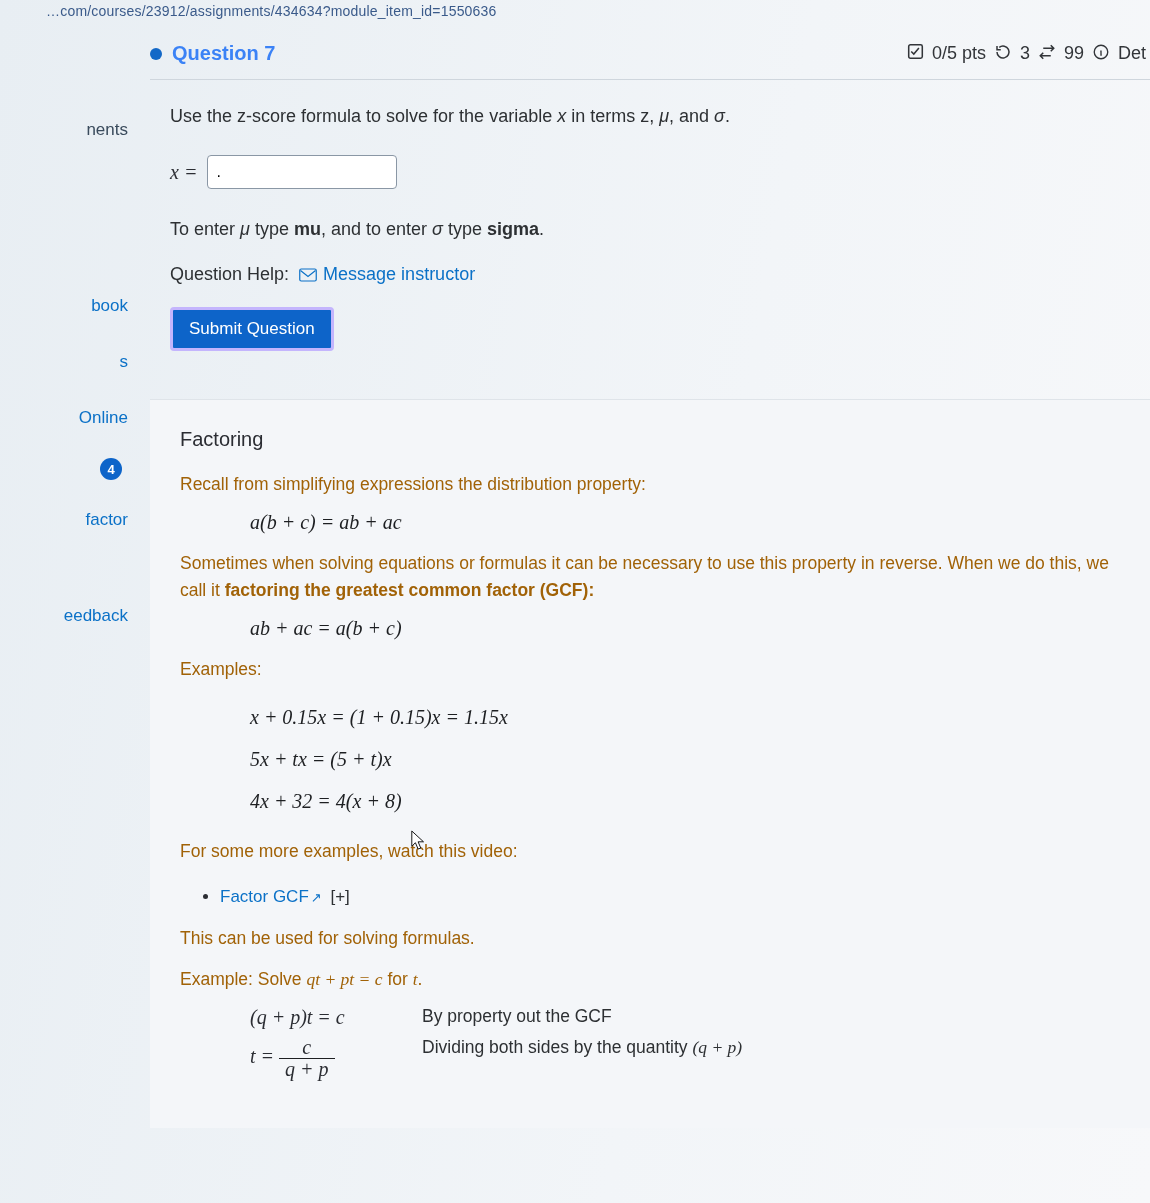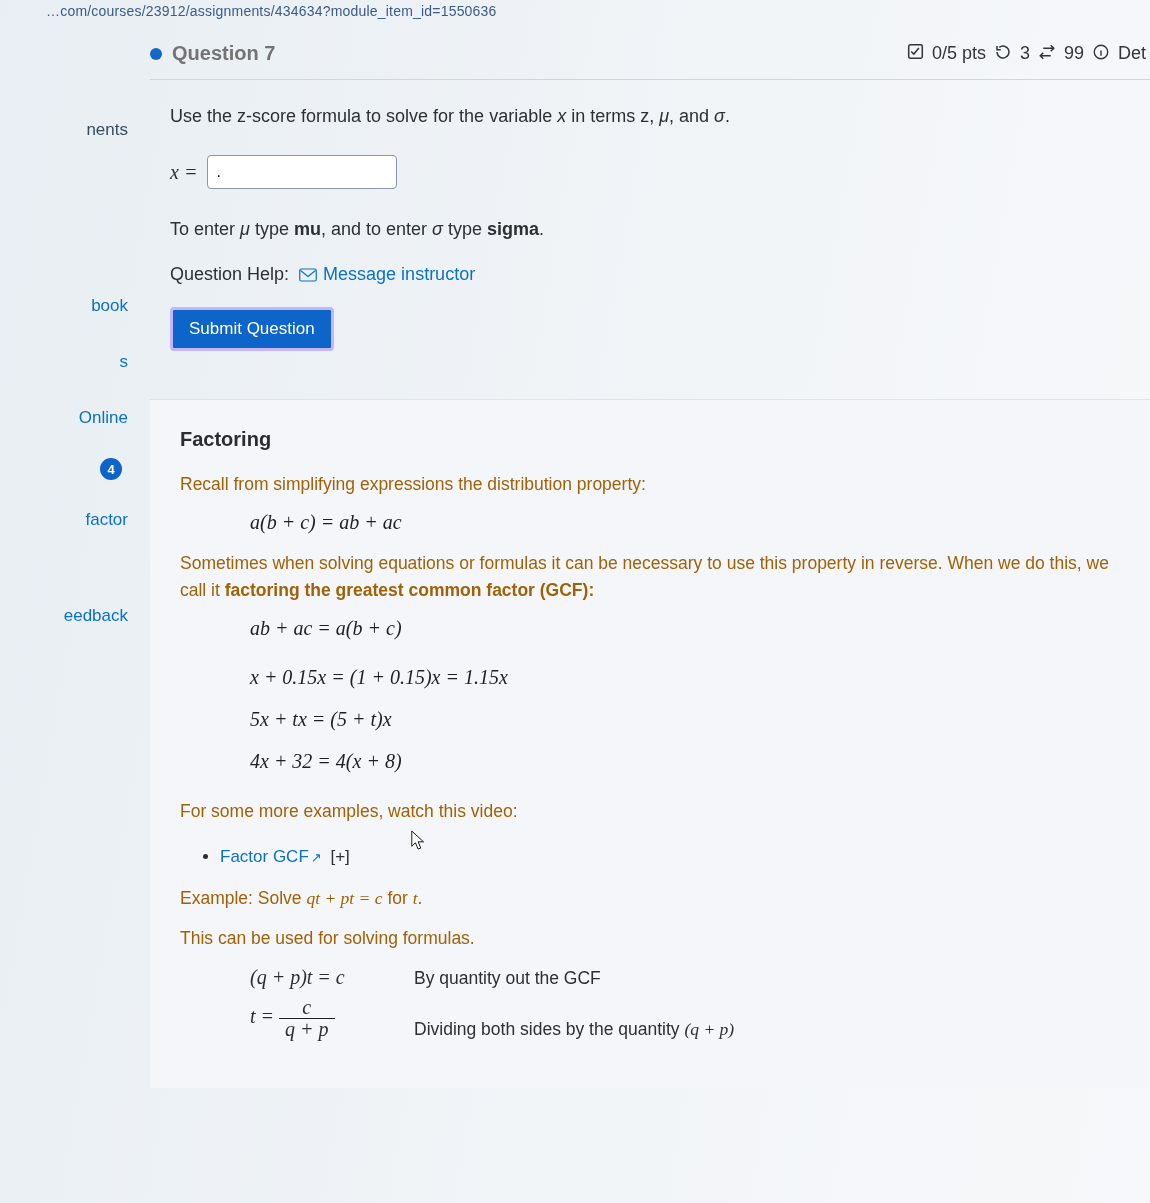--- a/index.html
+++ b/index.html
@@ -42,21 +42,21 @@
     background:#0d64c9; color:#fff; font-size:13px; font-weight:600;
     align-items:center; justify-content:center;
   }
   .main { flex:1; padding: 10px 0 0 20px; }
   .q-header {
     display:flex; align-items:center; justify-content:space-between;
     border-bottom: 1px solid #cfd6dd;
     padding: 10px 4px 14px 0;
     margin-bottom: 26px;
   }
-  .q-title { display:flex; align-items:center; gap:10px; font-size:20px; font-weight:600; color:#737373;}
+  .q-title { display:flex; align-items:center; gap:10px; font-size:20px; font-weight:600; color:#3b82f6;}
   .dot { width:12px; height:12px; border-radius:50%; background:#1368c7; flex:none; }
   .status { display:flex; align-items:flex-start; gap:8px; color:#323539; font-size:18px; }
   .status svg { width:18px; height:18px; stroke:#323539; }
   .status .check { width:17px; height:17px; }
   .prompt { font-size:18px; color:#2d3033; margin: 8px 0 28px 20px; }
   .answer-row { display:flex; align-items:center; gap:10px; margin: 0 0 30px 20px; font-family: "Times New Roman", serif; font-style:italic; font-size:20px;}
   .answer-row input {
     width: 190px; height: 34px; border:1px solid #8a97a5; border-radius:4px;
     background:#fff; font-size:16px; padding:0 8px;
   }
@@ -67,39 +67,39 @@
   .help svg { width:18px; height:14px; stroke:#0b71c7; fill:none; stroke-width:1.6; }
   .submit {
     display:inline-block; background:#0d64c9; color:#fff; font-size:17px;
     padding:9px 16px; border-radius:4px; border:3px solid #c4b5fd;
     margin-left:20px; cursor:pointer;
   }
   .section {
     margin-top: 48px; background:#f4f6f9; border-top:1px solid #dfe4e9;
     padding: 28px 30px 40px 30px;
   }
-  .section h3 { font-size:20px; font-weight:700; margin-bottom:20px;}
+  .section h3 { font-size:20px; font-weight:400; margin-bottom:20px;}
   .section p { font-size:17.5px; color:#a16207; line-height:1.5; margin: 0 0 14px 0;}
   .math {
     font-family:"Times New Roman", serif; font-style:italic;
     font-size:20px; margin: 6px 0 16px 70px; color:#1d1f22;
   }
   .math-block {
     font-family:"Times New Roman", serif; font-style:italic;
     font-size:20px; margin: 10px 0 16px 70px; color:#1d1f22; line-height:2.1;
   }
   .section .b { font-weight:700; }
   .examples-lbl { font-size:18px; margin: 6px 0 8px 0;}
   ul.vid { list-style: disc; margin: 23px 0 18px 40px; }
   ul.vid li { font-size:17px; }
   ul.vid a { color:#0b71c7; text-decoration:none;}
   .extlink { font-size:13px; color:#0b71c7; margin-left:2px;}
   .plus { color:#2d3033; margin-left:4px;}
   .solve-table { margin-left:70px; }
-  .solve-table .row { display:flex; align-items:flex-end; gap:24px; margin:8px 0; }
+  .solve-table .row { display:flex; align-items:flex-start; gap:32px; margin:8px 0; }
   .solve-table .lhs { font-family:"Times New Roman", serif; font-style:italic; font-size:20px; min-width:140px;}
   .solve-table .rhs { font-size:17.5px; color:#2d3033;}
   .frac { display:inline-block; text-align:center; vertical-align:middle; line-height:1.05;}
   .frac .num { display:block; border-bottom:1.4px solid #1d1f22; padding:0 6px;}
   .frac .den { display:block; padding:0 6px;}
   .upright { font-style:normal; }
   .cursor { position:absolute; left:410px; top:830px; width:18px; height:20px; pointer-events:none;}
 </style>
 </head>
 <body>
@@ -179,42 +179,43 @@
     <button class="submit">Submit Question</button>
 
     <div class="section">
       <h3>Factoring</h3>
       <p>Recall from simplifying expressions the distribution property:</p>
       <div class="math">a(b + c) = ab + ac</div>
       <p>
         <span>Sometimes when solving equations or formulas it can be necessary to use this property in reverse.  When we do this, we call it </span><span class="b">factoring the greatest common factor (GCF):</span>
       </p>
       <div class="math">ab + ac = a(b + c)</div>
+      <p class="examples-lbl">Examples:</p>
       <div class="math-block">
         <div>x + 0.15x = (1 + 0.15)x = 1.15x</div>
         <div>5x + tx = (5 + t)x</div>
         <div>4x + 32 = 4(x + 8)</div>
       </div>
       <p>For some more examples, watch this video:</p>
       <ul class="vid">
         <li>
           <a href="#">
             <span>Factor GCF</span><span class="extlink">↗</span>
           </a>
           <span class="plus">[+]</span>
         </li>
       </ul>
+      <p>This can be used for solving formulas.</p>
       <p>
         <span>Example:  Solve </span><span style="font-family:'Times New Roman',serif;font-style:italic">qt + pt = c</span><span>  for </span><span style="font-family:'Times New Roman',serif;font-style:italic">t</span><span>.</span>
       </p>
-      <p>This can be used for solving formulas.</p>
       <div class="solve-table">
         <div class="row">
           <div class="lhs">(q + p)t = c</div>
-          <div class="rhs">By quantity out the GCF</div>
+          <div class="rhs">By property out the GCF</div>
         </div>
         <div class="row">
           <div class="lhs">
             <span>t =</span>
             <span class="frac">
               <span class="num">c</span>
               <span class="den">q + p</span>
             </span>
           </div>
           <div class="rhs">

